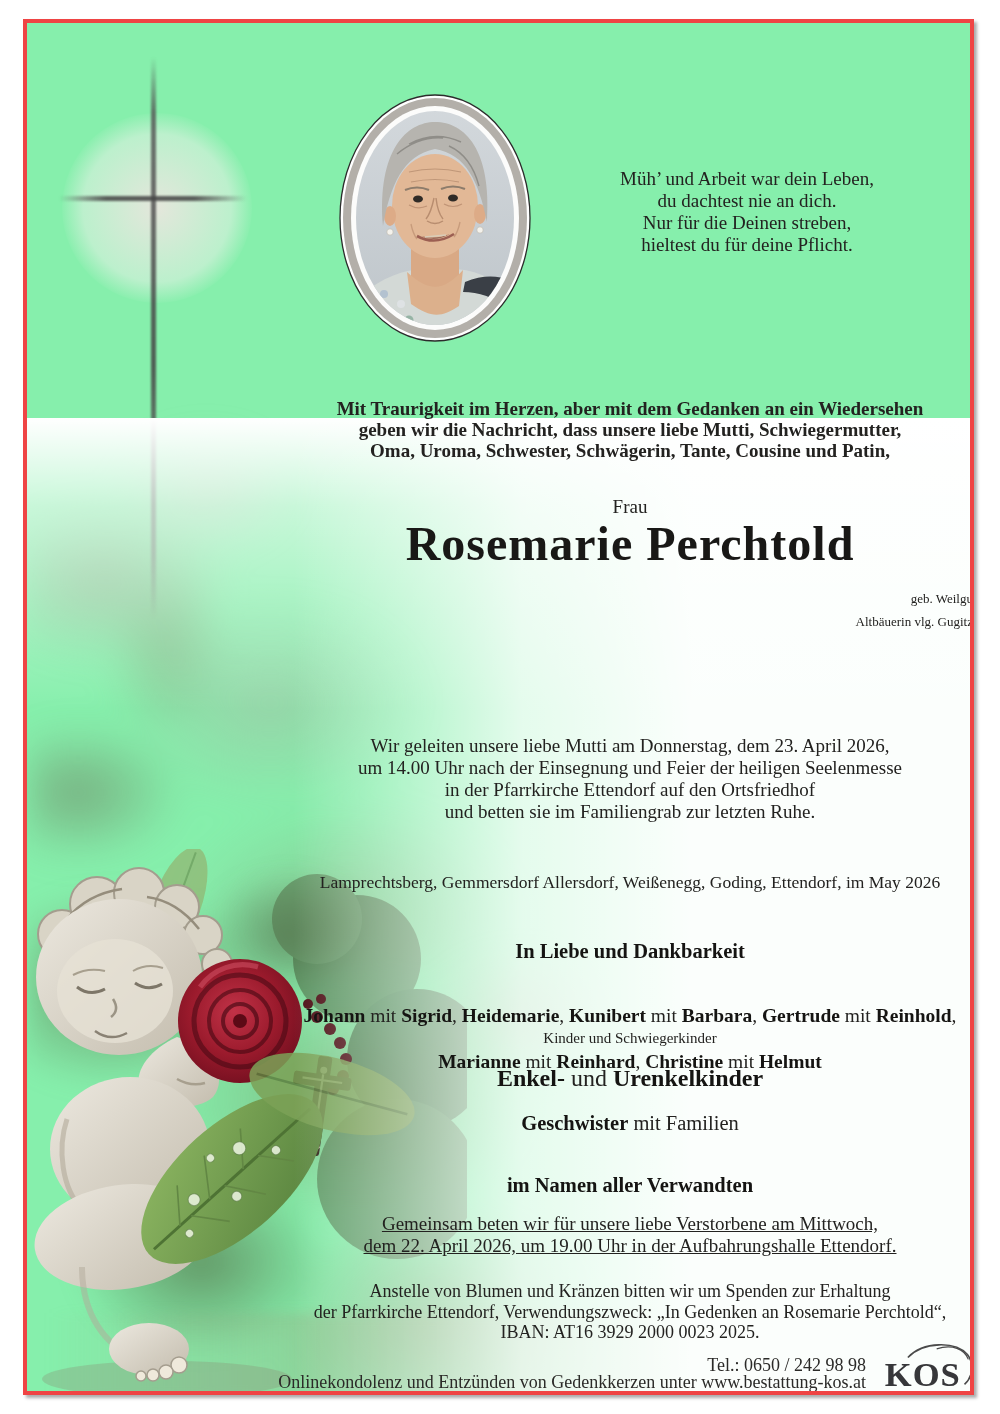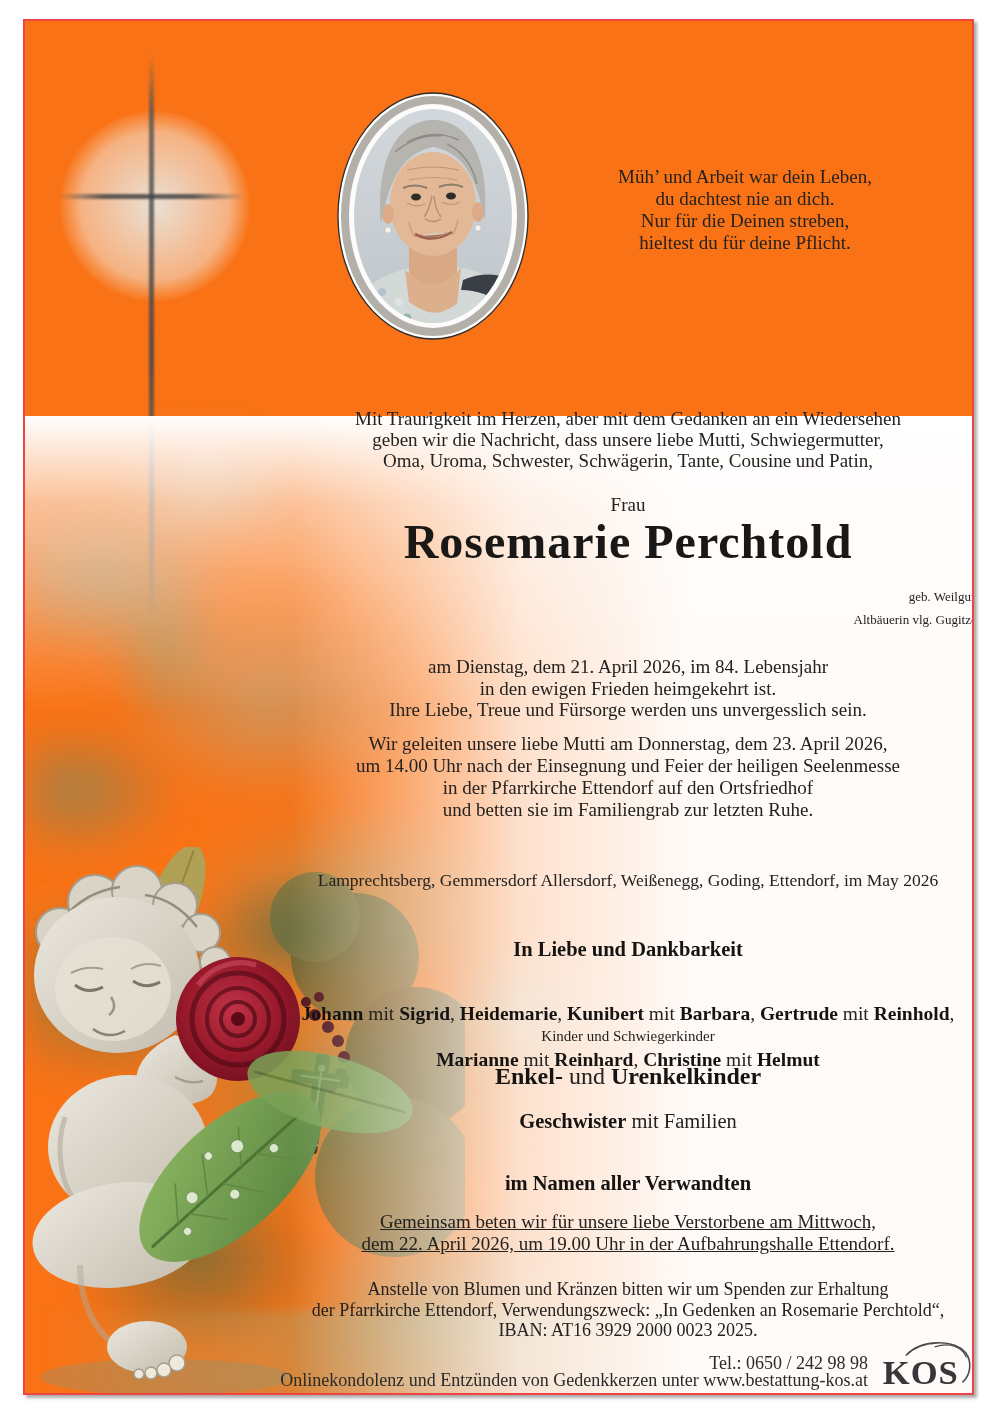--- a/index.html
+++ b/index.html
@@ -1,19 +1,19 @@
 <!DOCTYPE html>
 <html><head>
 <meta charset="utf-8">
 <style>
   html,body{margin:0;padding:0;background:#ffffff;}
   body{width:1000px;height:1414px;position:relative;overflow:hidden;
        font-family:"Liberation Serif", serif;color:#222120;}
   .frame{position:absolute;left:23px;top:19px;width:951px;height:1376px;
-         border:2px solid #ef4444;box-sizing:border-box;background:#f97316;
+         border:4px solid #ef4444;box-sizing:border-box;background:#86efac;
          box-shadow:3px 3px 3px rgba(70,70,70,.45);overflow:hidden;}
   .abs{position:absolute;}
   
   .foliage-upper{left:0;top:400px;width:640px;height:560px;z-index:0;
     background:
       radial-gradient(180px 120px at 12% 28%, rgba(142,160,130,.55), transparent 70%),
       radial-gradient(220px 150px at 38% 50%, rgba(168,185,165,.50), transparent 70%),
       radial-gradient(150px 100px at 8% 66%,  rgba(110,135,100,.60), transparent 70%),
       radial-gradient(240px 160px at 50% 88%, rgba(140,168,125,.50), transparent 72%),
       radial-gradient(130px 90px at 28% 12%,  rgba(185,195,178,.45), transparent 70%),
@@ -47,21 +47,21 @@
   .cross-h{left:32px;top:173px;width:188px;height:5px;filter:blur(1.1px);
     background:linear-gradient(to right, rgba(90,90,90,0) 0%, rgba(70,70,70,.85) 25%,
                rgba(70,70,70,.85) 72%, rgba(120,120,120,0) 100%);}
   
   .portrait{left:312px;top:71px;width:192px;height:248px;z-index:4;}
   
   .txt{position:absolute;left:250px;width:706px;text-align:center;white-space:pre-line;
        z-index:5;color:#232220;}
   .fs-body{font-size:19px;line-height:21.5px;}
   .poem{left:535px;width:370px;top:145px;font-size:19px;line-height:22px;}
-  .announce{top:387px;line-height:21px;}
+  .announce{top:375px;line-height:21px;font-weight:bold;}
   .salutation{top:473px;font-size:19px;}
   .deceased-name{top:494px;font-size:48px;line-height:54px;font-weight:bold;letter-spacing:1px;color:#191816;}
   .subtitle{top:564px;font-size:13px;line-height:23px;text-align:right;}
   .passing{top:635px;line-height:21.5px;}
   .funeral{top:712px;line-height:22px;}
   .dateline{top:849px;font-size:17.5px;}
   .bold-line{font-weight:bold;color:#151412;}
   .gratitude{top:917px;font-size:20.5px;}
   .names{top:958px;font-size:19.5px;line-height:23px;}
   .sb{font-weight:700;color:#151412;}
@@ -276,23 +276,20 @@
 
   <div class="txt fs-body announce">Mit Traurigkeit im Herzen, aber mit dem Gedanken an ein Wiedersehen
 geben wir die Nachricht, dass unsere liebe Mutti, Schwiegermutter,
 Oma, Uroma, Schwester, Schwägerin, Tante, Cousine und Patin,</div>
 
   <div class="txt deceased-name">Rosemarie Perchtold</div>
   <div class="txt salutation">Frau</div>
   <div class="txt subtitle"><span>geb. Weilguni</span>
 <span>Altbäuerin vlg. Gugitzer</span></div>
 
-  <div class="txt fs-body passing">am Dienstag, dem 21. April 2026, im 84. Lebensjahr
-in den ewigen Frieden heimgekehrt ist.
-Ihre Liebe, Treue und Fürsorge werden uns unvergesslich sein.</div>
 
   <div class="txt fs-body funeral">Wir geleiten unsere liebe Mutti am Donnerstag, dem 23. April 2026,
 um 14.00 Uhr nach der Einsegnung und Feier der heiligen Seelenmesse
 in der Pfarrkirche Ettendorf auf den Ortsfriedhof
 und betten sie im Familiengrab zur letzten Ruhe.</div>
 
   <div class="txt dateline">Lamprechtsberg, Gemmersdorf Allersdorf, Weißenegg, Goding, Ettendorf, im May 2026</div>
 
   <div class="txt gratitude bold-line">In Liebe und Dankbarkeit</div>
 

